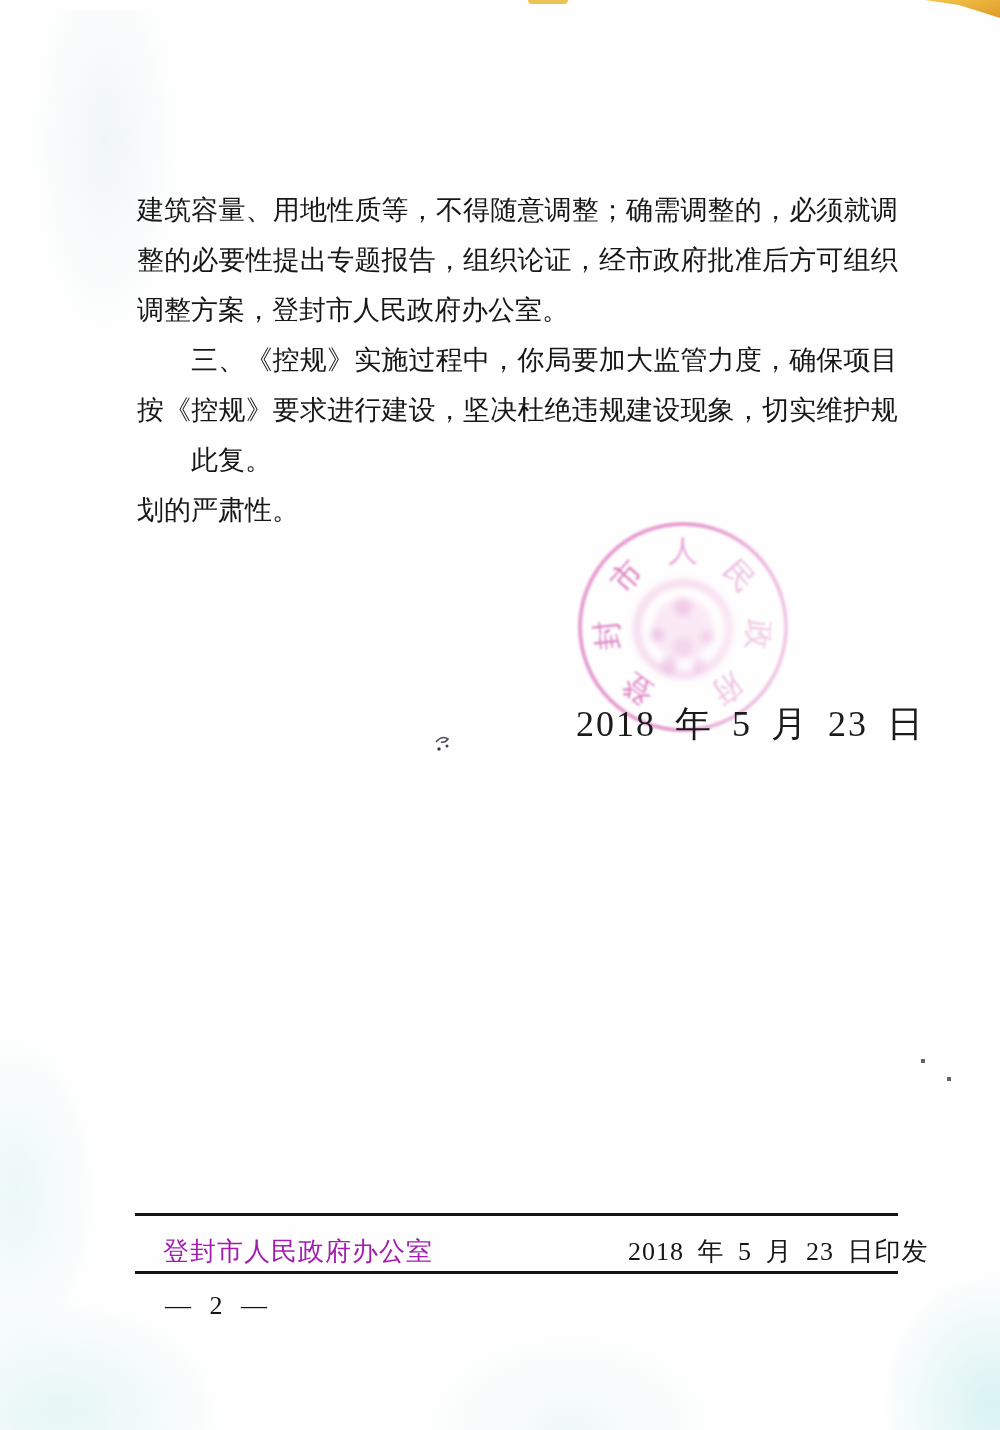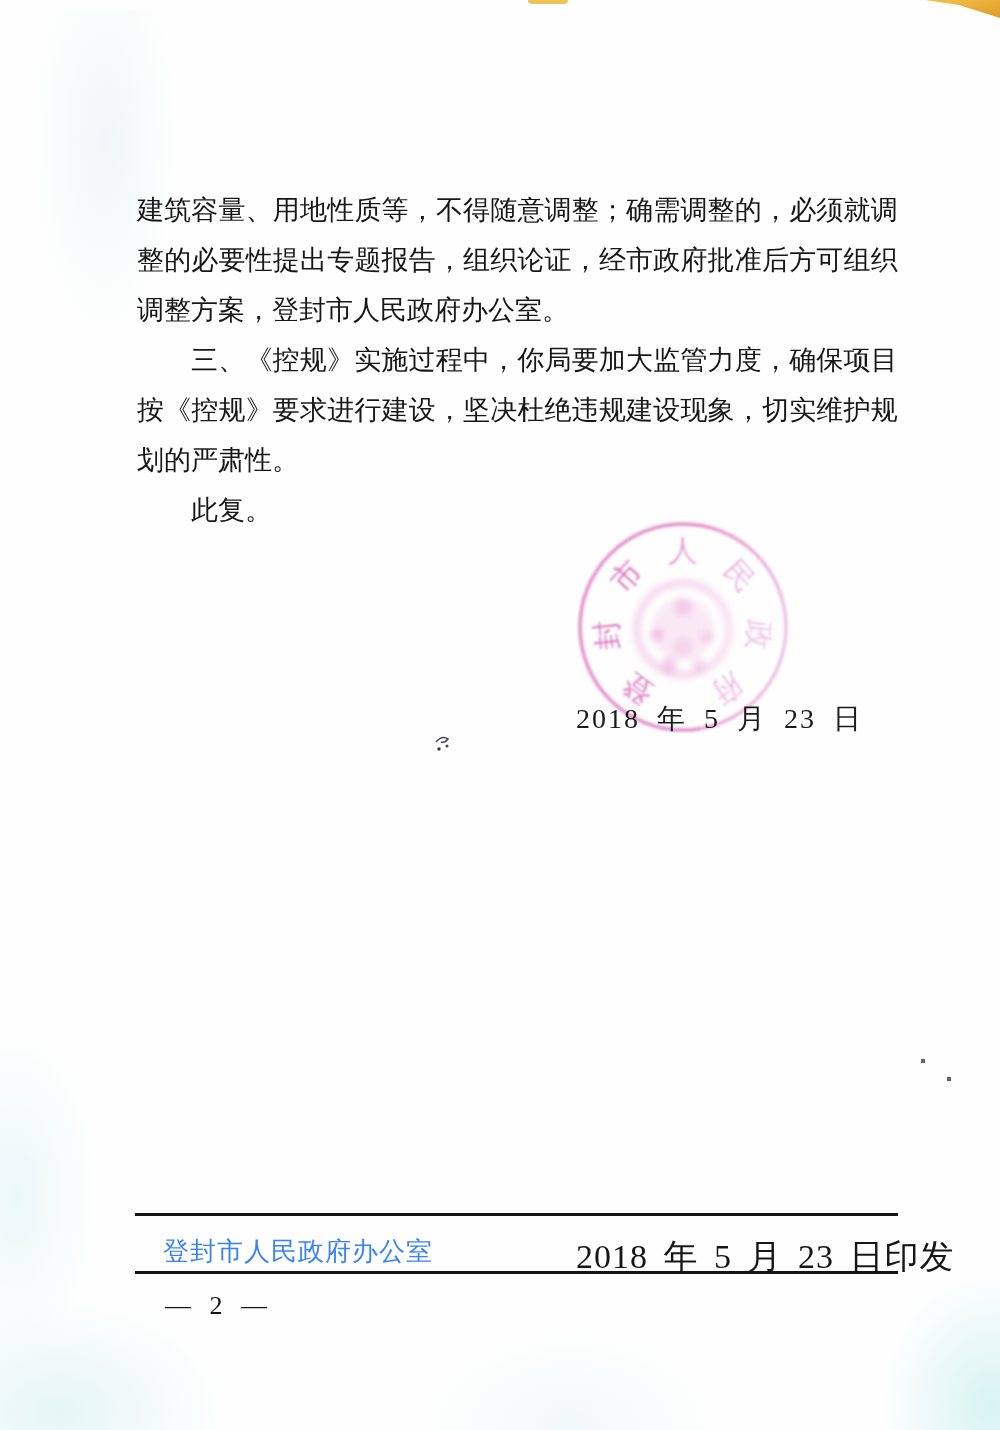--- a/index.html
+++ b/index.html
@@ -30,37 +30,37 @@
   
   #body-text{position:absolute;left:137px;top:185px;width:761px;color:#171717;}
   .bline{height:50px;font-size:27px;line-height:50px;white-space:nowrap;}
   .bline.just{display:flex;justify-content:space-between;align-items:center;}
   .bline.just span{display:block;line-height:50px;}
 
   
   #seal{position:absolute;left:571px;top:515px;}
   .seal-fade{position:absolute;left:700px;top:515px;width:100px;height:224px;
              background:linear-gradient(100deg,rgba(255,255,255,0) 0%,rgba(255,255,255,.45) 75%);}
-  .doc-date{position:absolute;left:576px;top:700px;font-size:28px;color:#1b1b1b;
+  .doc-date{position:absolute;left:576px;top:700px;font-size:36px;color:#1b1b1b;
             letter-spacing:2px;word-spacing:8px;white-space:nowrap;}
 
   
   #ink-squiggle{position:absolute;left:430px;top:733px;}
   .speck{position:absolute;background:#30303c;opacity:.75;}
   .speck1{left:921px;top:1059px;width:4px;height:4px;}
   .speck2{left:947px;top:1077px;width:4px;height:4px;}
 
   
   .rule{position:absolute;left:135px;width:763px;background:#141414;}
   .rule1{top:1213px;height:3px;}
   .rule2{top:1271px;height:3px;}
-  .footer-office{position:absolute;left:163px;top:1234px;font-size:26px;color:#3b82f6;
+  .footer-office{position:absolute;left:163px;top:1234px;font-size:26px;color:#a21caf;
                  letter-spacing:1px;white-space:nowrap;font-family:Liberation Mono, monospace;}
-  .footer-date{position:absolute;left:576px;top:1234px;width:293px;text-align:left;
-               font-size:34px;color:#161616;letter-spacing:1px;word-spacing:6px;white-space:nowrap;}
+  .footer-date{position:absolute;left:628px;top:1234px;width:293px;text-align:left;
+               font-size:26px;color:#161616;letter-spacing:1px;word-spacing:6px;white-space:nowrap;}
   .page-number{position:absolute;left:165px;top:1291px;font-size:26px;color:#161616;
                letter-spacing:6px;white-space:nowrap;}
 </style>
 </head>
 <body>
 
 <div class="page">
 
   <div class="speckle sp-tl"></div>
   <div class="speckle sp-ml"></div>
@@ -183,22 +183,22 @@
         <span>设</span>
         <span>现</span>
         <span>象</span>
         <span>，</span>
         <span>切</span>
         <span>实</span>
         <span>维</span>
         <span>护</span>
         <span>规</span>
       </div>
+      <div class="bline" style="padding-left: 54px;">此复。</div>
       <div class="bline">划的严肃性。</div>
-      <div class="bline" style="padding-left: 54px;">此复。</div>
     </div>
 
   <svg id="seal" width="224" height="224" viewBox="0 0 224 224">
     <defs>
       <filter id="blur1" x="-20%" y="-20%" width="140%" height="140%">
         <feGaussianBlur stdDeviation="1.1"></feGaussianBlur>
       </filter>
       <filter id="blur3" x="-30%" y="-30%" width="160%" height="160%">
         <feGaussianBlur stdDeviation="3"></feGaussianBlur>
       </filter>

